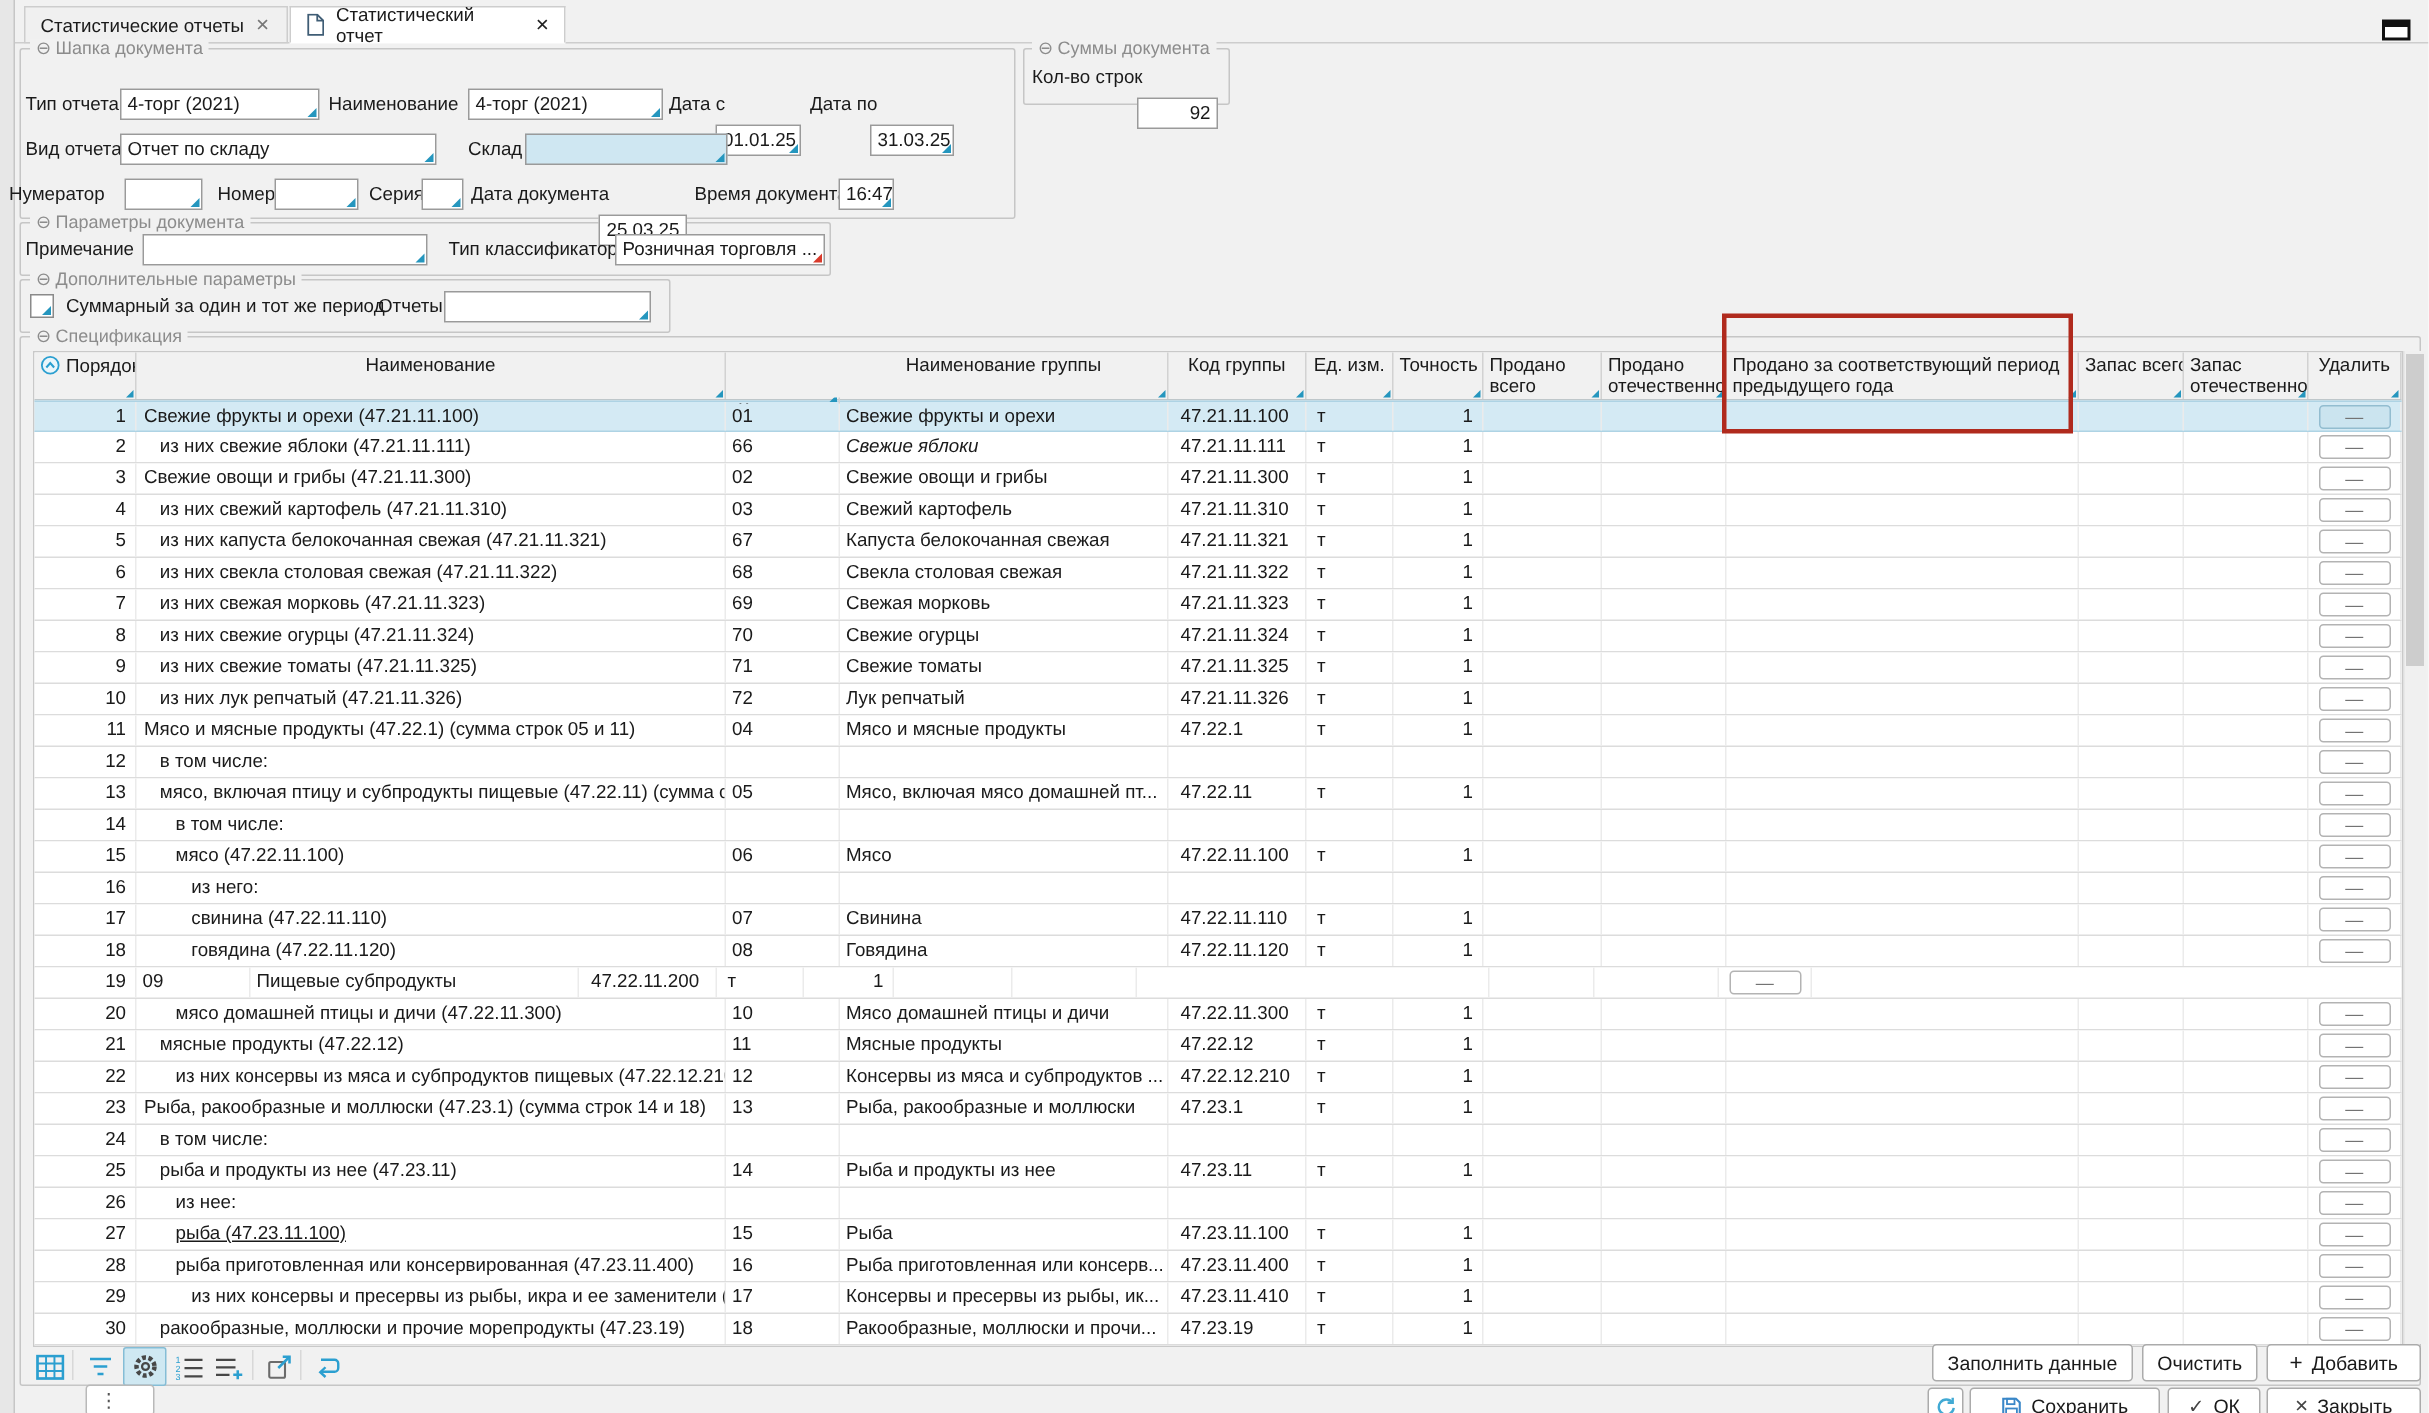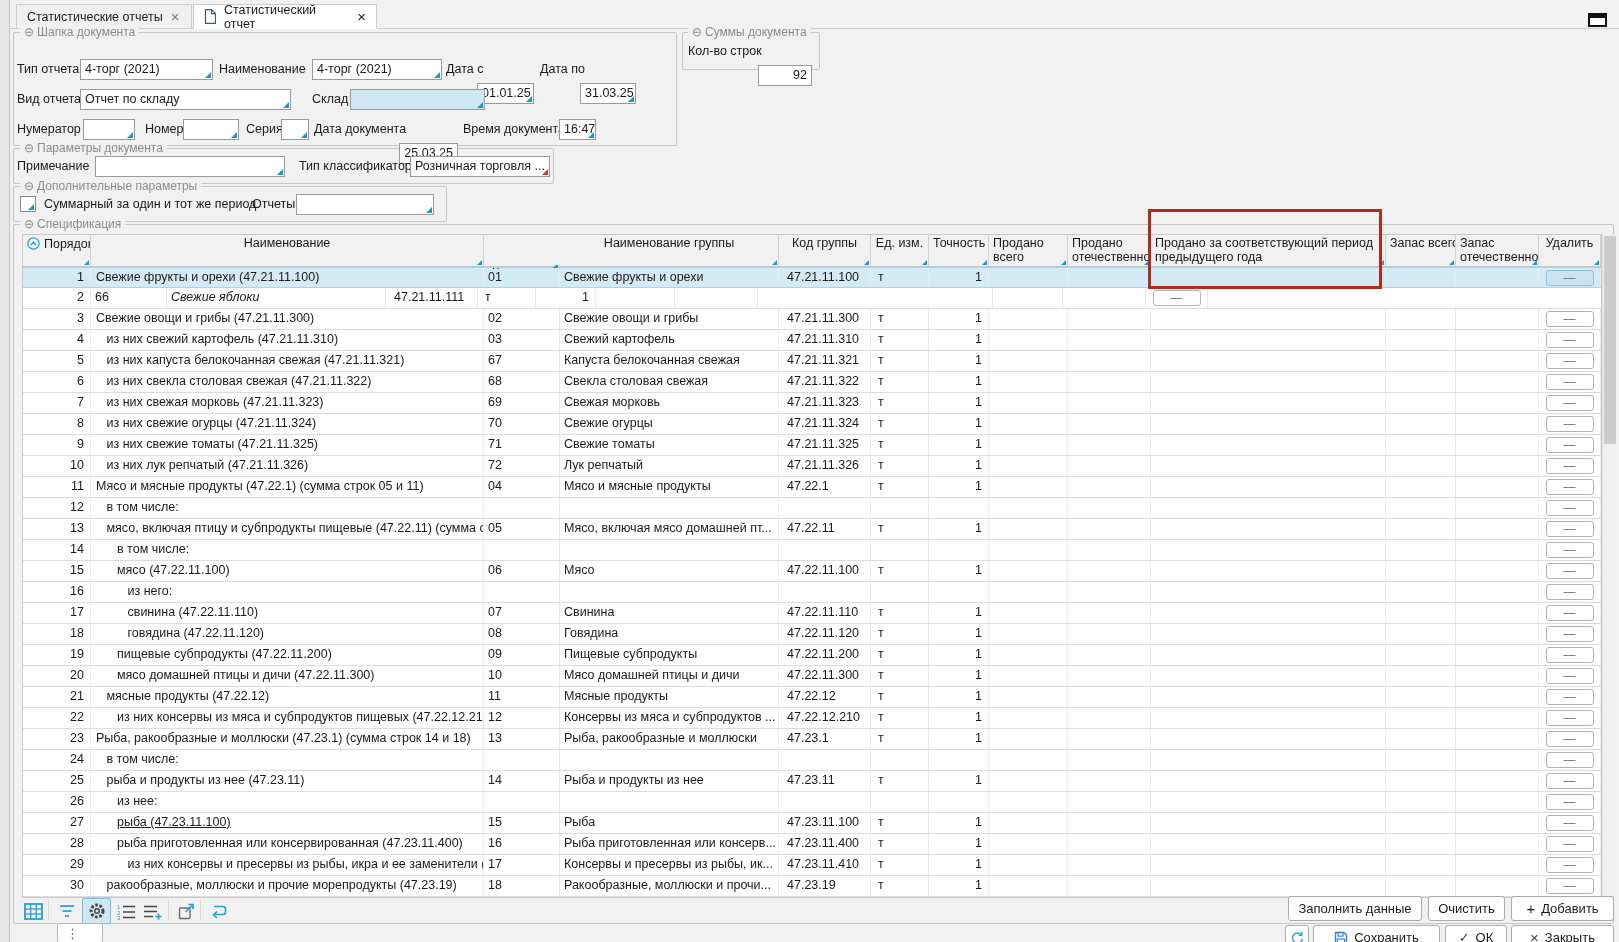--- a/index.html
+++ b/index.html
@@ -106,21 +106,21 @@
 <div class="lbl" style="left:446px;top:59px;">Дата с</div>
 <div class="fld corner right" style="left:477px;top:59px;width:57px;">01.01.25</div>
 <div class="lbl" style="left:540px;top:59px;">Дата по</div>
 <div class="fld corner right" style="left:580px;top:59px;width:56px;">31.03.25</div>
 
 <div class="lbl" style="left:17px;top:89px;">Вид отчета</div>
 <div class="fld corner" style="left:80px;top:89px;width:211px;">Отчет по складу</div>
 <div class="lbl" style="left:312px;top:89px;">Склад</div>
 <div class="fld corner blue" style="left:350px;top:89px;width:135px;"></div>
 
-<div class="lbl" style="left:17px;top:119px;">Нумератор</div>
+<div class="lbl" style="left:6px;top:119px;">Нумератор</div>
 <div class="fld corner" style="left:83px;top:119px;width:52px;"></div>
 <div class="lbl" style="left:145px;top:119px;">Номер</div>
 <div class="fld corner" style="left:183px;top:119px;width:56px;"></div>
 <div class="lbl" style="left:246px;top:119px;">Серия</div>
 <div class="fld corner" style="left:281px;top:119px;width:28px;"></div>
 <div class="lbl" style="left:314px;top:119px;">Дата документа</div>
 <div class="fld corner right" style="left:399px;top:119px;width:59px;">25.03.25</div>
 <div class="lbl" style="left:463px;top:119px;">Время документа</div>
 <div class="fld corner" style="left:559px;top:119px;width:37px;">16:47</div>
 
@@ -206,20 +206,21 @@
         <div class="td" style="width: 83px;"></div>
         <div class="td" style="width: 235px;"></div>
         <div class="td" style="width: 70px;"></div>
         <div class="td" style="width: 83px;"></div>
         <div class="td" style="width: 62px;">
           <button class="del-btn">—</button>
         </div>
       </div>
       <div class="tr">
         <div class="td" style="width: 68px; text-align: right; padding-right: 6px;">2</div>
+        <div class="td" style="width: 393px; padding-left: 15.5px;">из них свежие яблоки (47.21.11.111)</div>
         <div class="td" style="width: 76px; padding-left: 4px;">66</div>
         <div class="td" style="width: 219px; padding-left: 4px; font-style: italic;">Свежие яблоки</div>
         <div class="td" style="width: 92px; padding-left: 8px;">47.21.11.111</div>
         <div class="td" style="width: 58px; padding-left: 7px;">т</div>
         <div class="td" style="width: 60px; text-align: right; padding-right: 6px;">1</div>
         <div class="td" style="width: 79px;"></div>
         <div class="td" style="width: 83px;"></div>
         <div class="td" style="width: 235px;"></div>
         <div class="td" style="width: 70px;"></div>
         <div class="td" style="width: 83px;"></div>
@@ -494,21 +495,20 @@
         <div class="td" style="width: 83px;"></div>
         <div class="td" style="width: 235px;"></div>
         <div class="td" style="width: 70px;"></div>
         <div class="td" style="width: 83px;"></div>
         <div class="td" style="width: 62px;">
           <button class="del-btn">—</button>
         </div>
       </div>
       <div class="tr">
         <div class="td" style="width: 68px; text-align: right; padding-right: 6px;">19</div>
-        <div class="td" style="width: 393px; padding-left: 26px;">пищевые субпродукты (47.22.11.200)</div>
         <div class="td" style="width: 76px; padding-left: 4px;">09</div>
         <div class="td" style="width: 219px; padding-left: 4px;">Пищевые субпродукты</div>
         <div class="td" style="width: 92px; padding-left: 8px;">47.22.11.200</div>
         <div class="td" style="width: 58px; padding-left: 7px;">т</div>
         <div class="td" style="width: 60px; text-align: right; padding-right: 6px;">1</div>
         <div class="td" style="width: 79px;"></div>
         <div class="td" style="width: 83px;"></div>
         <div class="td" style="width: 235px;"></div>
         <div class="td" style="width: 70px;"></div>
         <div class="td" style="width: 83px;"></div>

